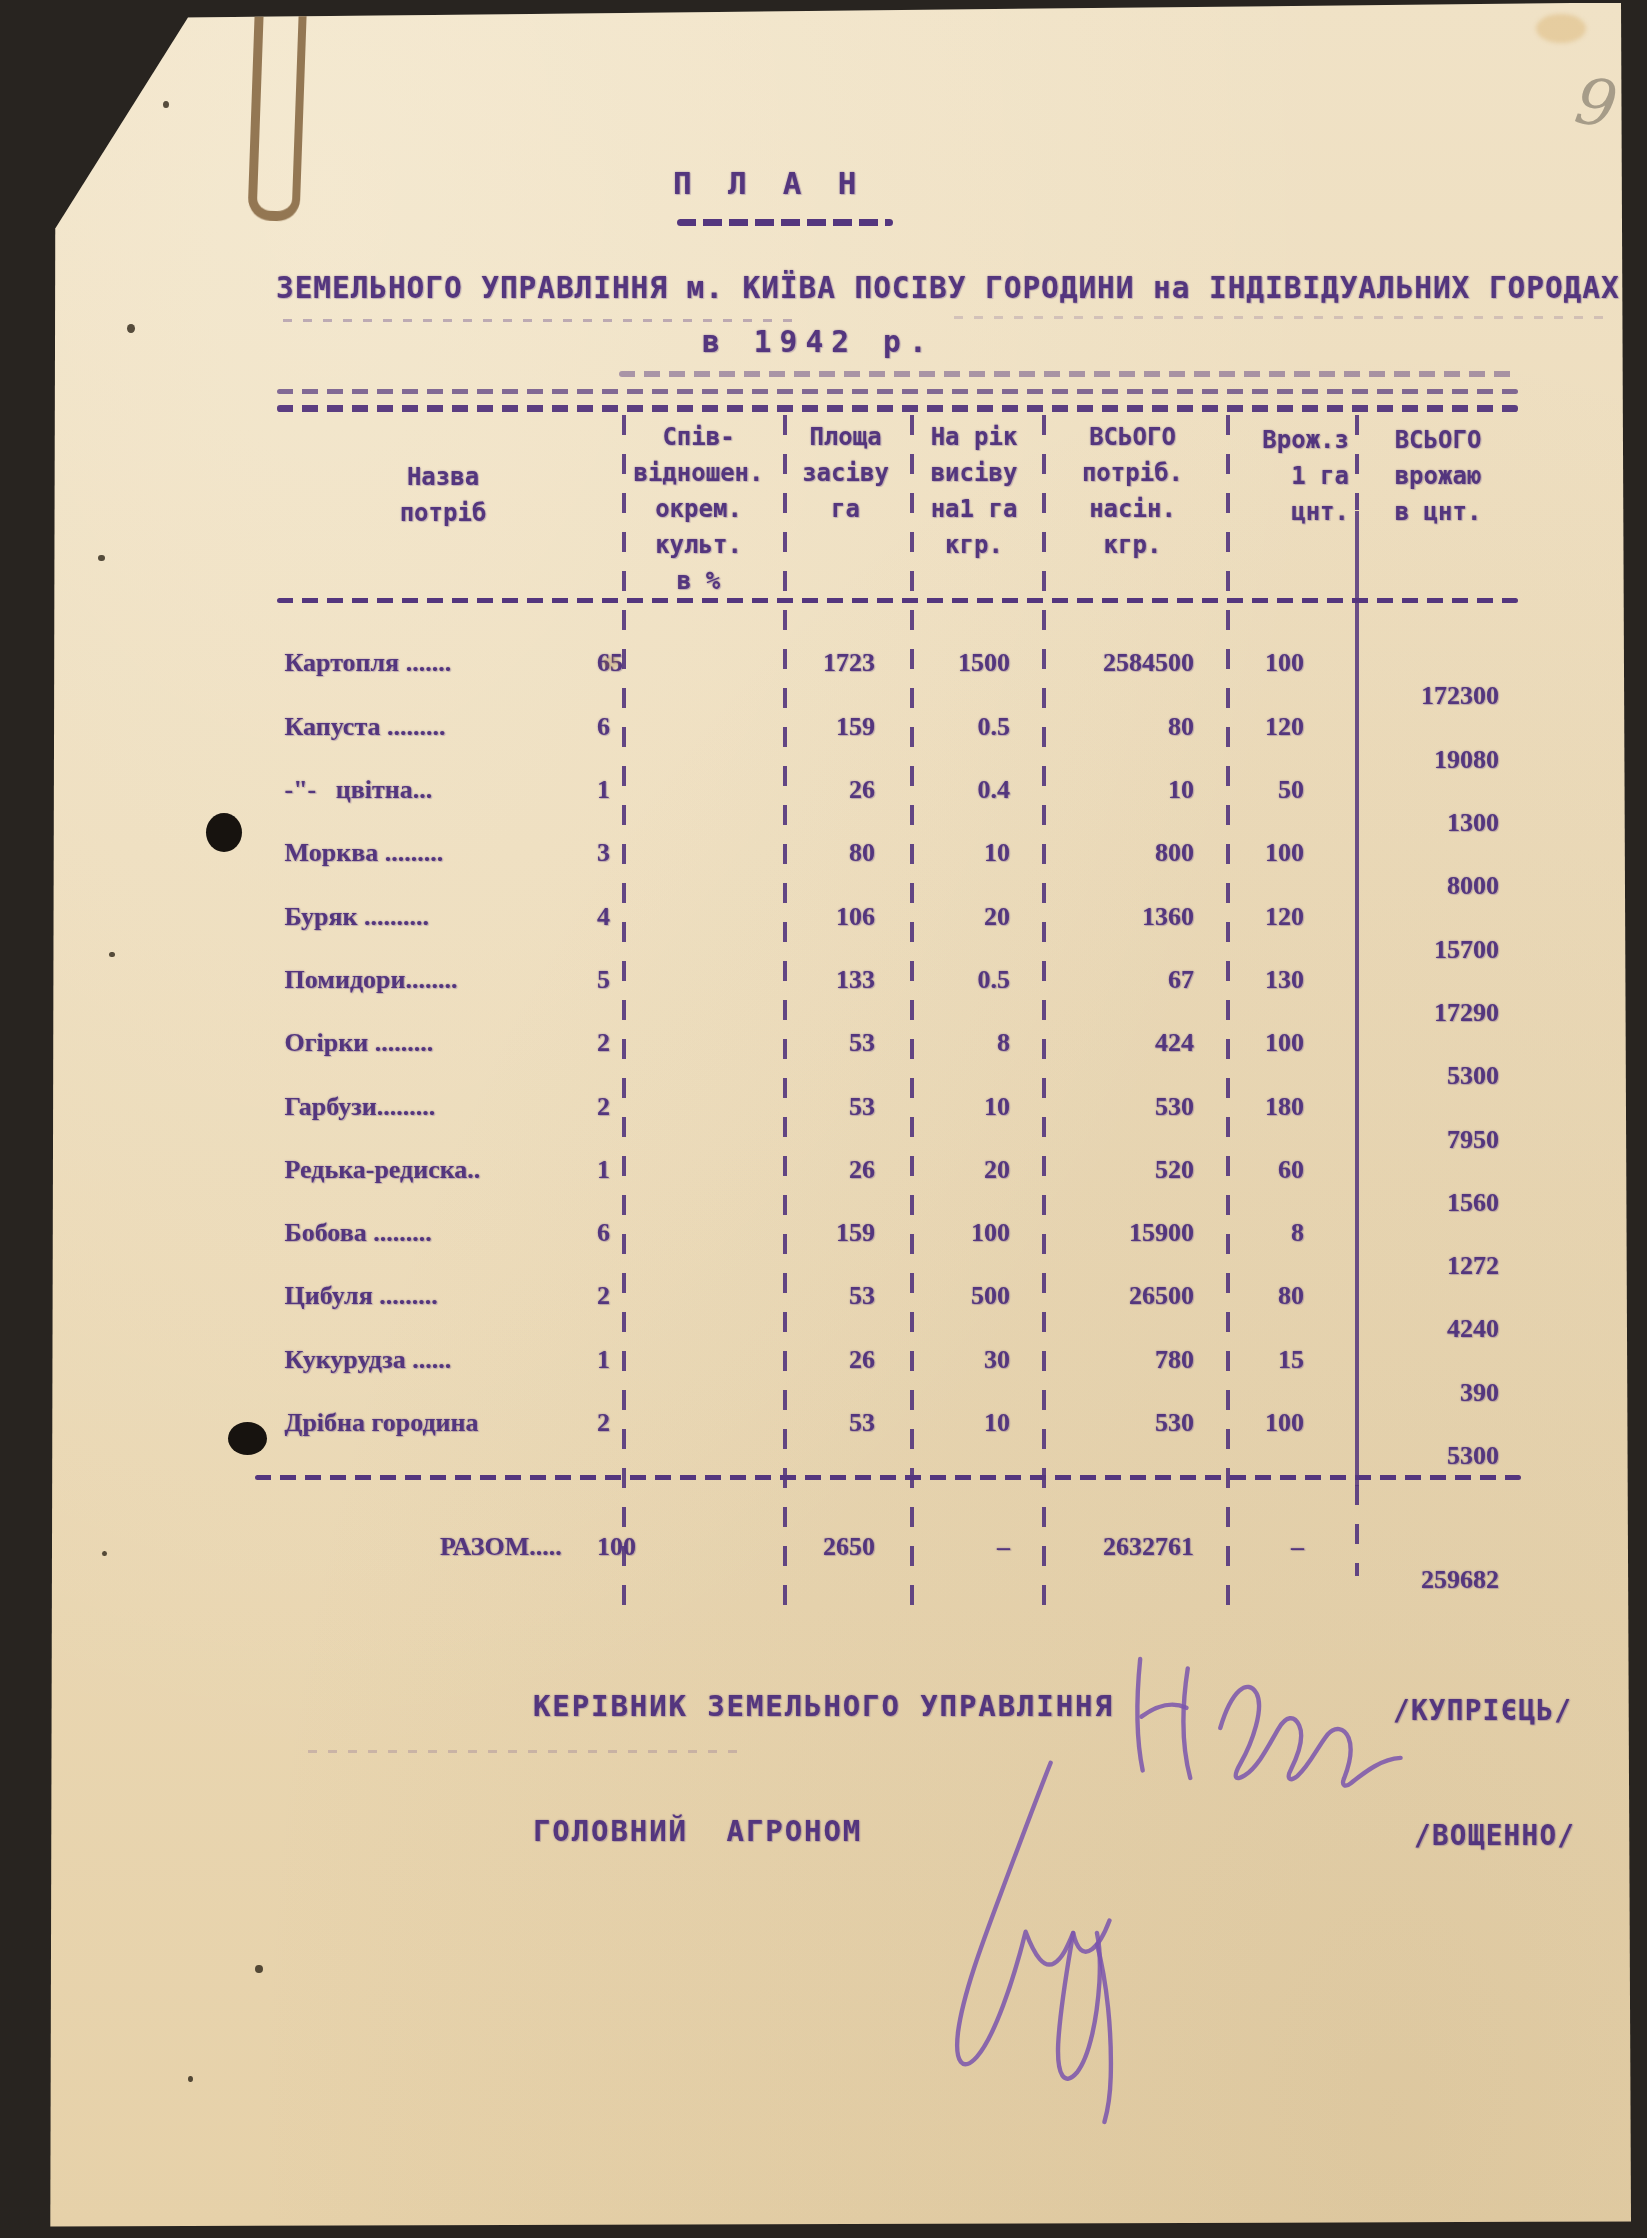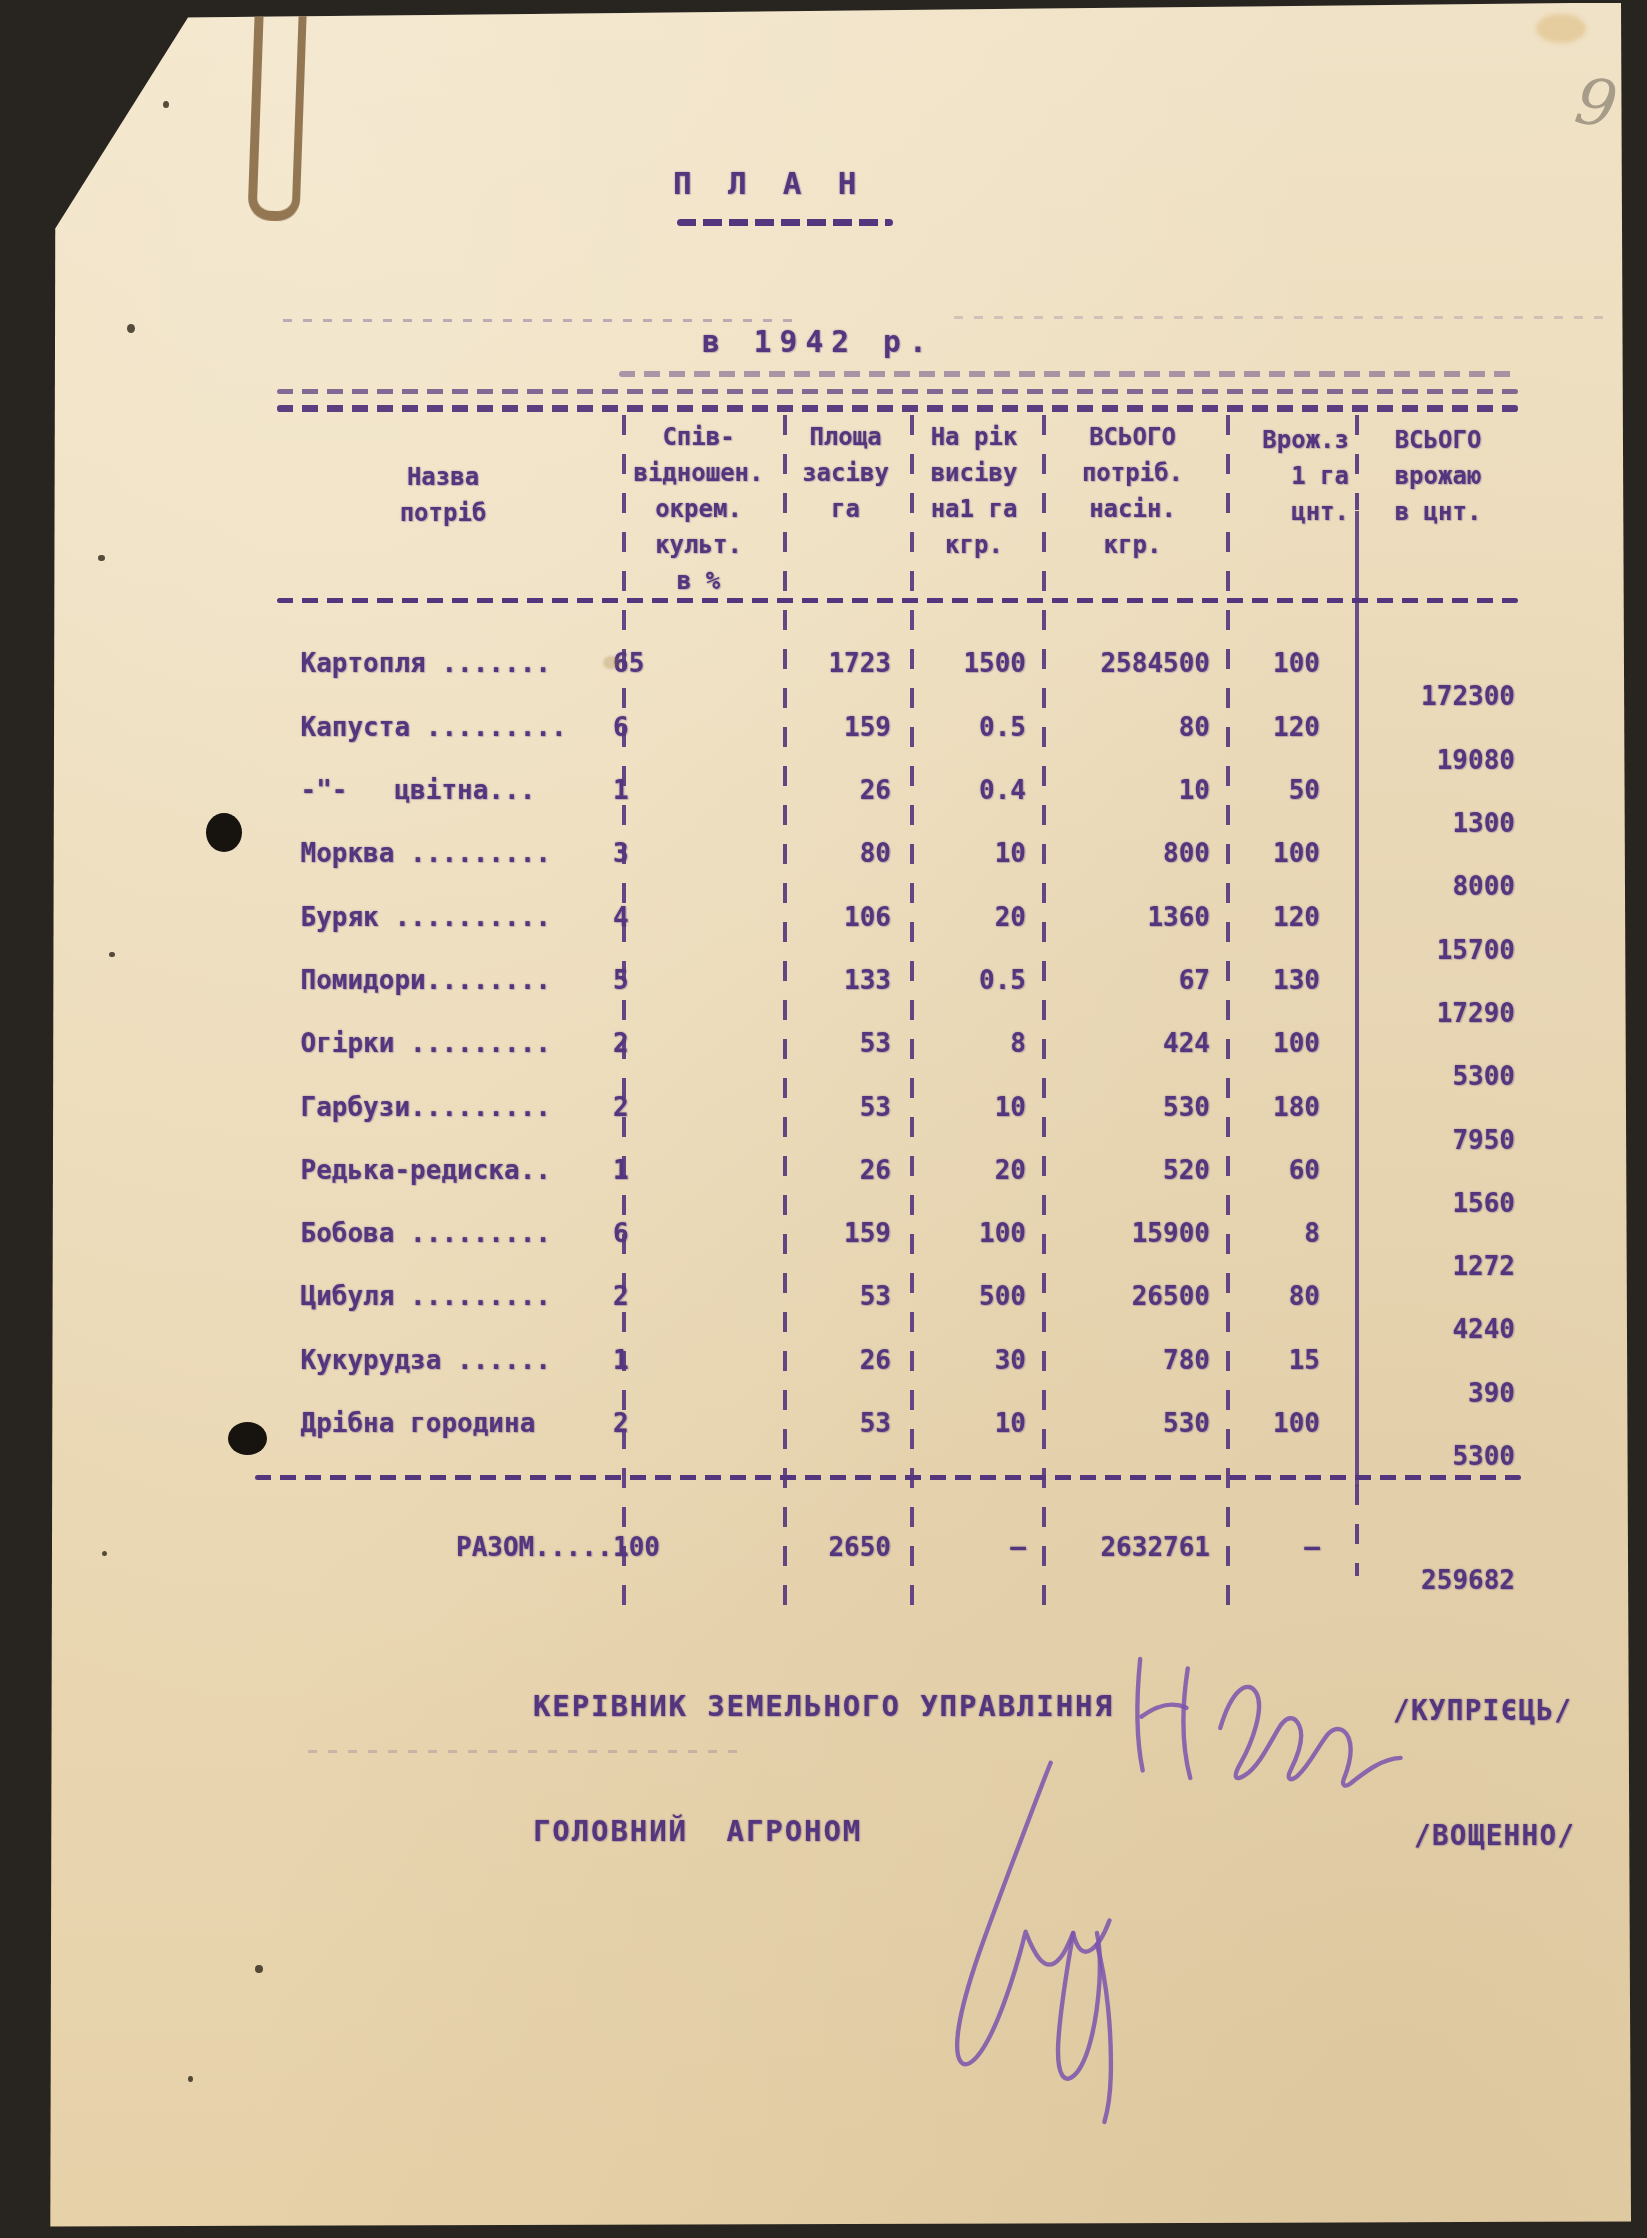--- a/index.html
+++ b/index.html
@@ -40,21 +40,21 @@
   .v6s{position:absolute;left:1078px;top:132px;width:3.8px;height:975px;background:#54367e;opacity:.85;filter:blur(0.3px);}
   .v6c{left:1078px;top:1106px;height:91px;}
   .hcol{position:absolute;text-align:center;font-size:24px;line-height:36px;}
   .hcol-0{left:12.5px;width:307px;top:80px;}
   .hcol-1{left:348px;width:147px;top:40px;}
   .hcol-2{left:509px;width:119px;top:40px;}
   .hcol-3{left:636px;width:122px;top:40px;}
   .hcol-4{left:768px;width:175px;top:40px;}
   .hcol-5{left:953px;width:119px;top:43px;text-align:right;}
   .hcol-6{left:1081px;width:160px;top:43px;}
-  .trow{position:absolute;left:16px;width:1241px;height:40px;}
+  .trow{position:absolute;left:0;width:1241px;height:40px;font-family:Liberation Serif, serif;}
   .cell{position:absolute;top:0;font-size:26px;}
   .c-name{left:7.5px;white-space:pre;}
   .trow.total .c-name{left:163px;}
   .c-pct  {left:320px;width:125px;text-align:left;}
   .c-area {left:473px;width:125px;text-align:right;}
   .c-perha{left:608px;width:125px;text-align:right;}
   .c-seed {left:729px;width:188px;text-align:right;}
   .c-yha  {left:902px;width:125px;text-align:right;}
   .c-ytot {left:1034px;width:188px;text-align:right;margin-top:33px;}
   
@@ -82,20 +82,21 @@
 <body>
 
 <div id="screenshot">
   <div class="paper">
 
     <div class="page-num">9</div>
     <div class="paperclip"></div>
 
     <div class="title ink">П Л А Н</div>
     <div class="title-rule"></div>
+    <div class="subtitle ink">ЗЕМЕЛЬНОГО УПРАВЛІННЯ м. КИЇВА ПОСІВУ ГОРОДИНИ на ІНДІВІДУАЛЬНИХ ГОРОДАХ</div>
     <div class="yearline ink">в 1942 р.</div>
     <div class="smear" id="sm1" style="left:244px;top:316px;width:514px;"></div>
     <div class="smear" id="sm3" style="left:915px;top:313px;width:652px;opacity:.55;"></div>
 
     <div class="tbl">
       <div class="hl" id="l-over"></div>
       <div class="hl" id="l-top1"></div>
       <div class="hl" id="l-top2"></div>
       <div class="hl" id="l-head"></div>
       <div class="hl" id="l-bot"></div>

